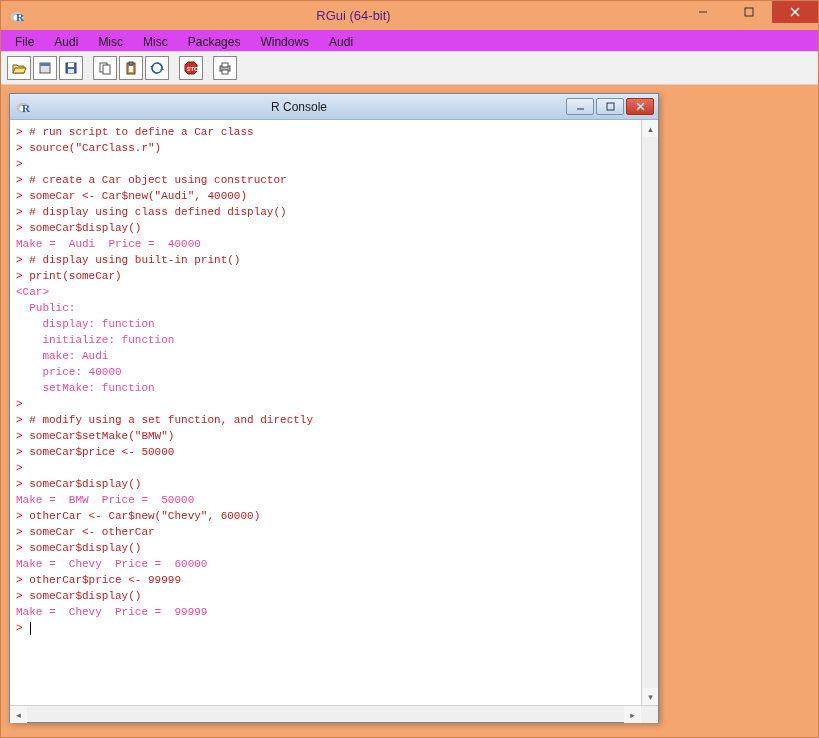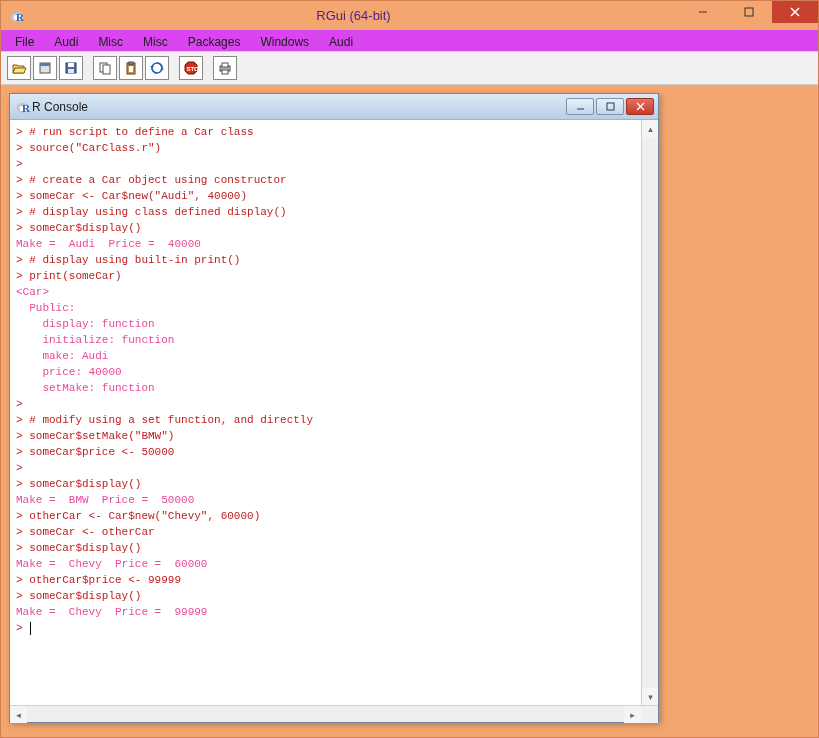--- a/index.html
+++ b/index.html
@@ -117,20 +117,21 @@
     align-items: center;
     position: relative;
   }
   .console-titlebar .r-icon-sm {
     margin-left: 6px;
     width: 16px;
     height: 16px;
   }
   .console-title {
     flex: 1;
+    text-align: center;
     color: #202020;
     font-size: 12px;
   }
   .console-controls {
     display: flex;
     gap: 2px;
     margin-right: 4px;
   }
   .c-btn {
     width: 28px;

